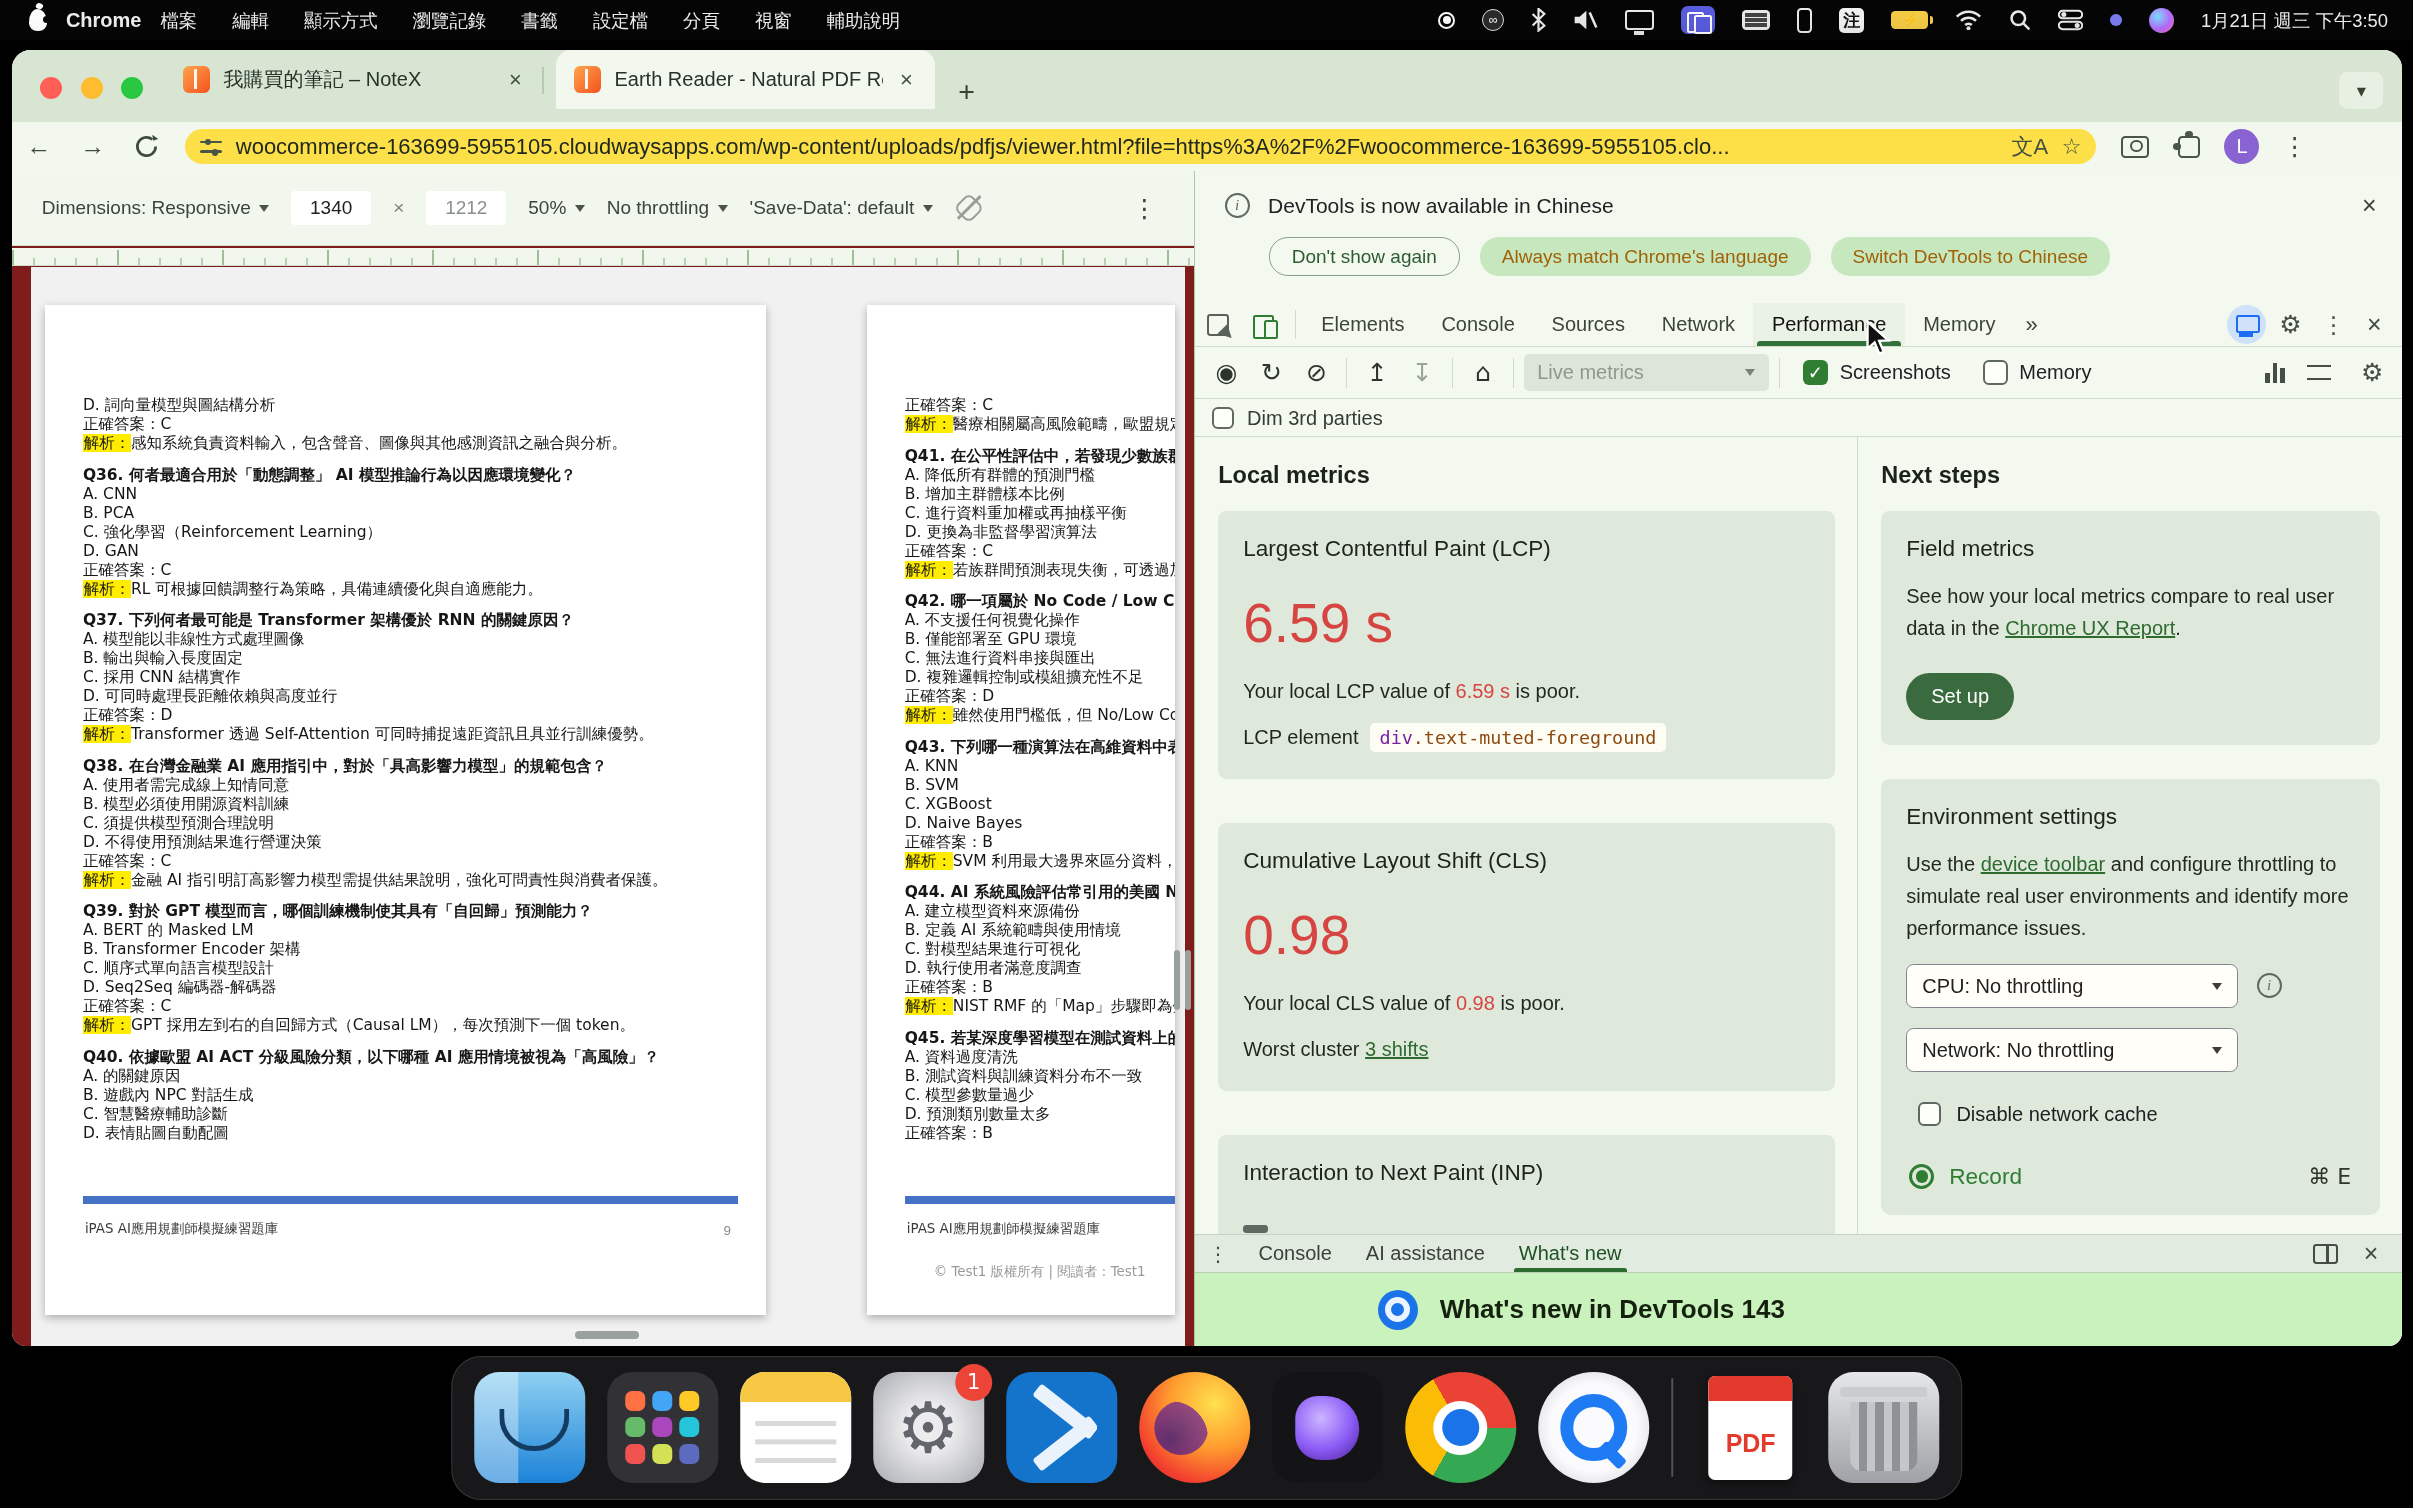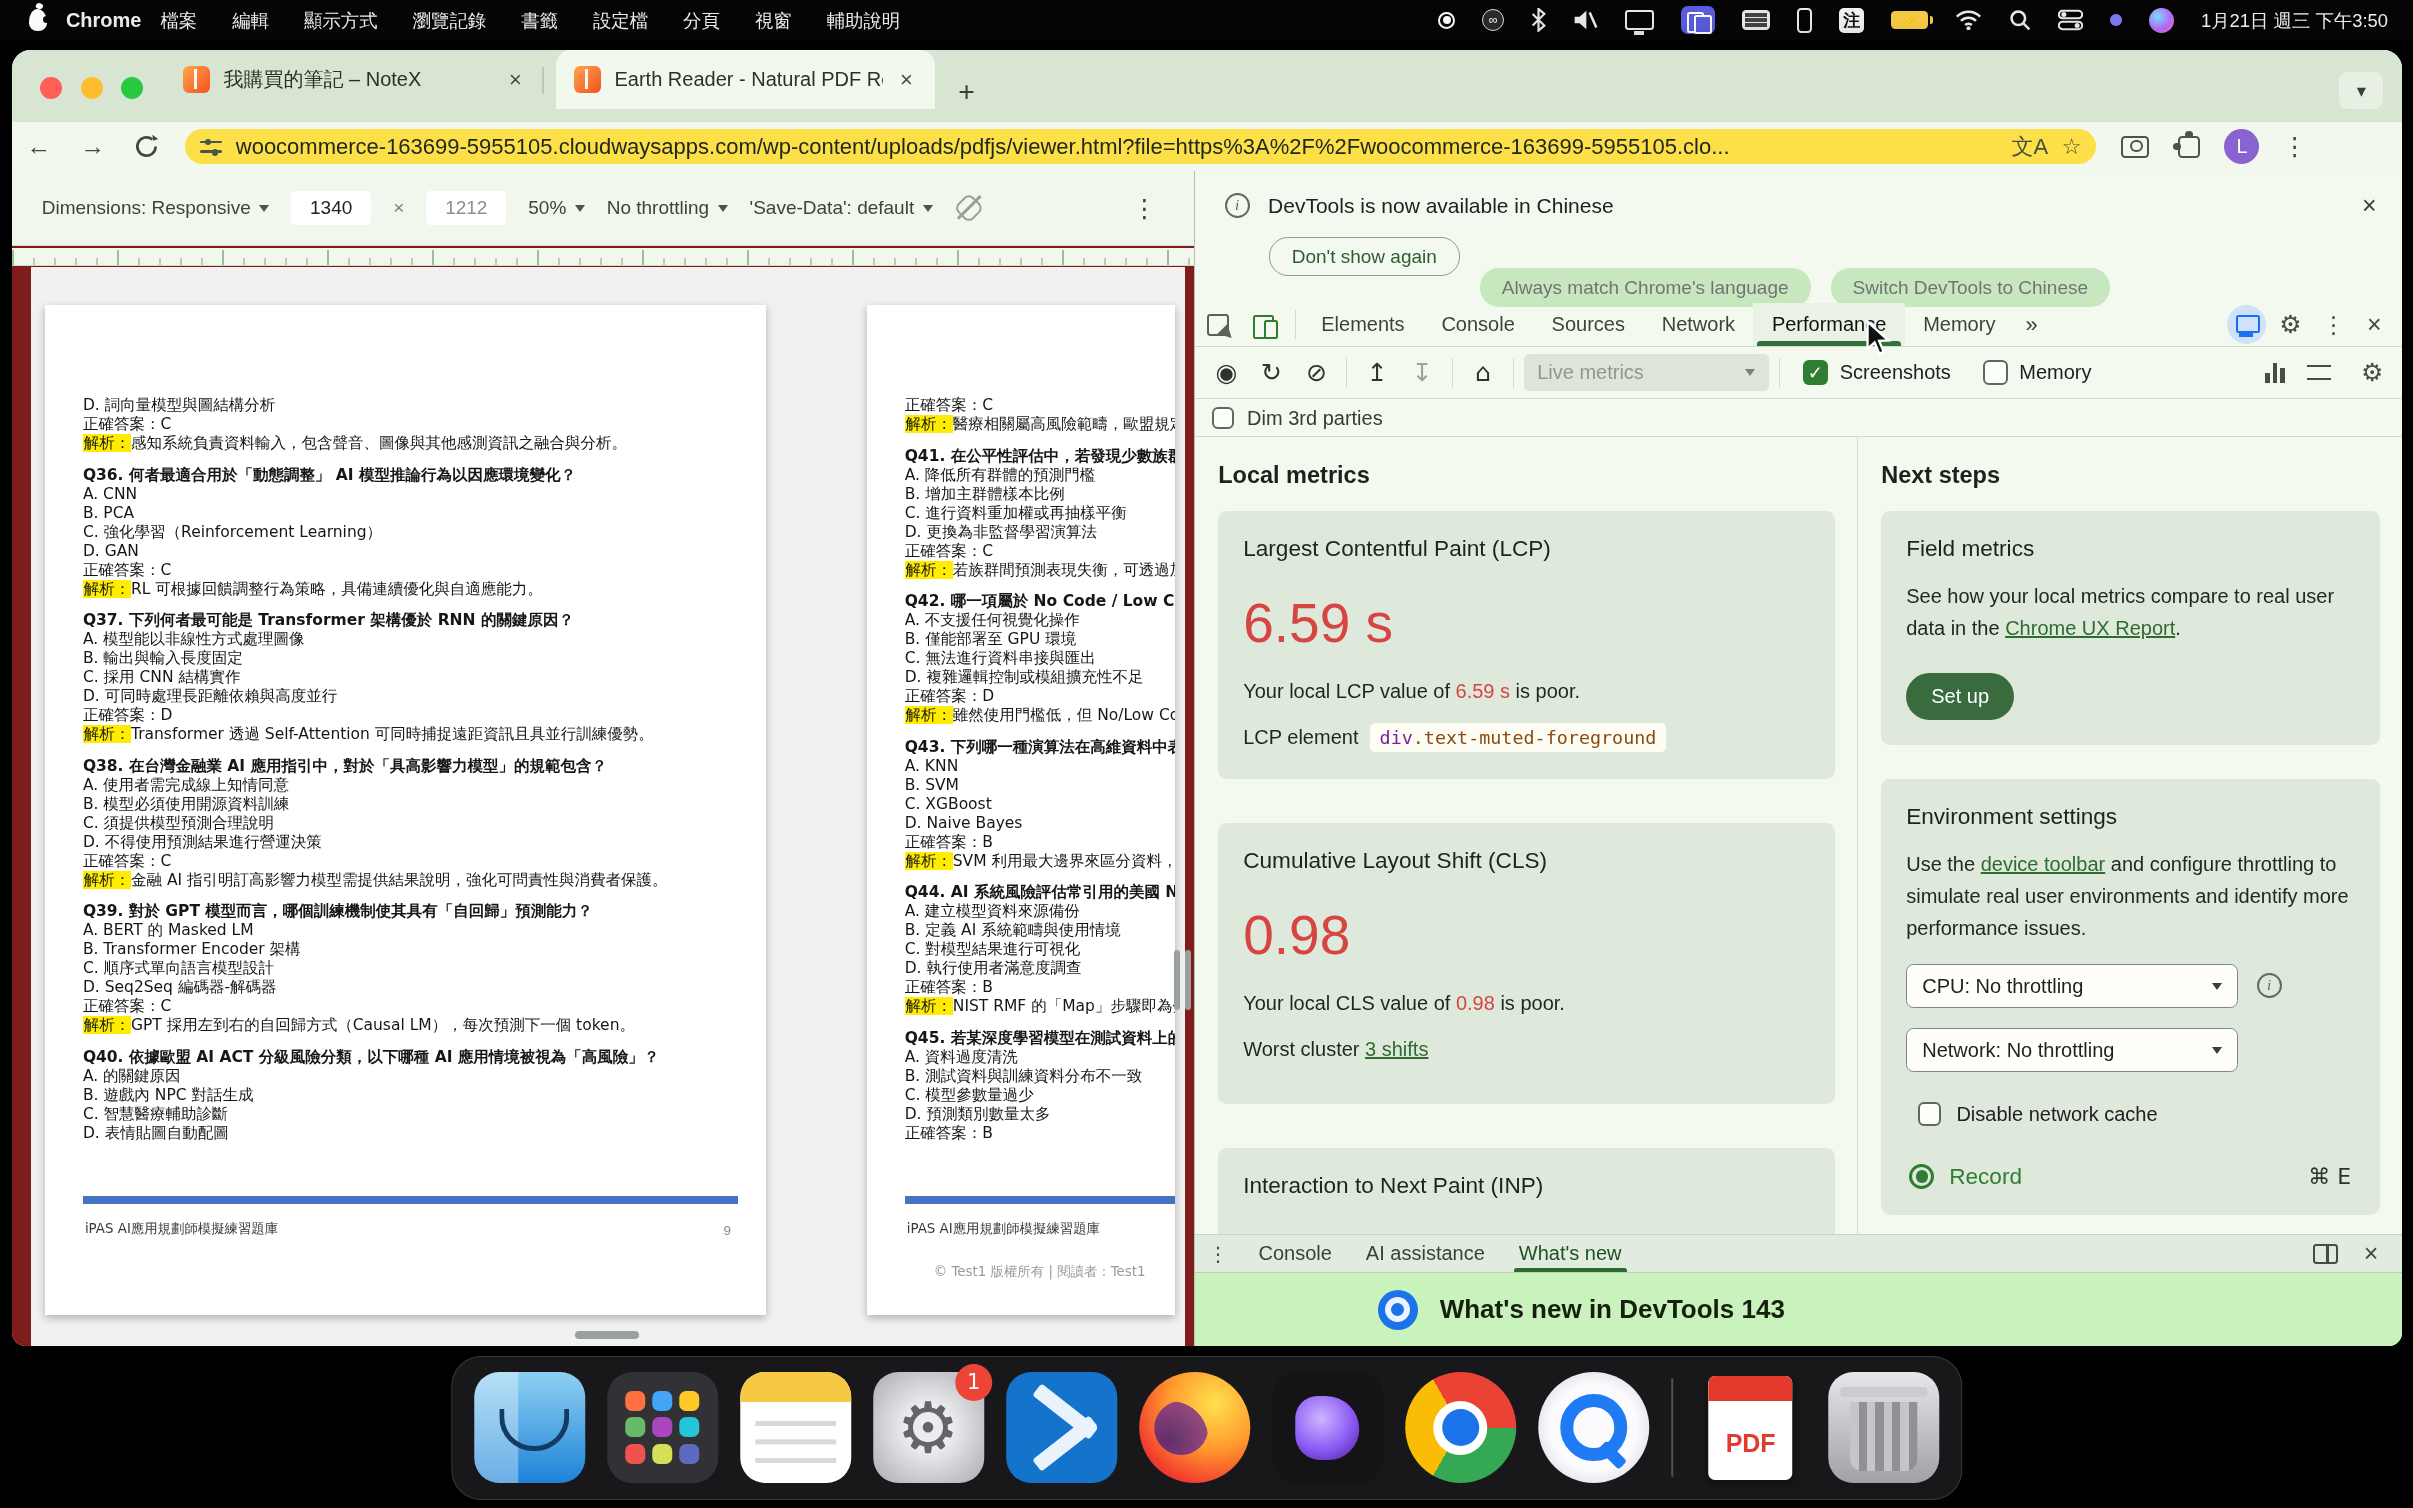--- a/index.html
+++ b/index.html
@@ -120,21 +120,21 @@
   
   #devtools { position:absolute; left:1182px; top:0; right:0; bottom:0; background:#f4f9ef; border-left:1.7px solid #aec7aa; font-size:20px; color:#202124;}
 
   #notif { position:absolute; left:0; top:0; width:100%; height:132px; }
   #notif .row1 { display:flex; align-items:center; gap:18.4px; padding:20px 25px 0 30px; font-size:21px; }
   .info-ic { width:25px; height:25px; border:2.1px solid #5f6861; border-radius:50%; color:#5f6861; font-size:15px; display:flex; align-items:center; justify-content:center; font-family:"Liberation Serif", serif; font-style:italic; flex:none;}
   #notif .close { margin-left:auto; font-size:25px; color:#3c443c; }
   #notif .row2 { display:flex; gap:20px; padding:17px 0 0 74px; }
   .npill { height:39px; border-radius:19px; display:flex; align-items:center; padding:0 22px; font-size:19px; font-weight:500; }
   .npill.ghost { border:1.7px solid #88a089; color:#2d5c30; }
-  .npill.fill { background:#c7e8bf; color:#737373;margin-top:31px; }
+  .npill.fill { background:#c7e8bf; color:#a16207; }
 
   #dtabs { position:absolute; left:0; top:132px; width:100%; height:44px; border-bottom:0.8px solid #cfdcca; display:flex; align-items:center; }
   .dt-ic { width:47px; height:100%; display:flex; align-items:center; justify-content:center; }
   .inspect-ic { width:22px; height:22px; border:2.5px solid #596159; border-radius:3.4px; position:relative; }
   .inspect-ic::after { content:""; position:absolute; right:-6.7px; bottom:-6.7px; width:0; height:0; border-left:7.5px solid transparent; border-right:7.5px solid transparent; border-bottom:13.4px solid #596159; transform:rotate(135deg); }
   .device-ic { width:25px; height:20px; position:relative; }
   .device-ic::before{content:"";position:absolute;left:0;top:0;width:17px;height:20px;border:2.5px solid #2f7d33;border-radius:2.5px;}
   .device-ic::after{content:"";position:absolute;right:0;top:5px;width:10px;height:15px;background:#f4f9ef;border:2.5px solid #2f7d33;border-radius:2.5px;}
   .dt-sep { width:0.8px; height:28.5px; background:#cfdcca; margin:0 6.7px; }
   .dtab { height:100%; display:flex; align-items:center; padding:0 18.4px; color:#3c4339; position:relative; white-space:nowrap; }
@@ -578,21 +578,21 @@
               <span class="codechip"><span class="tag">div</span><span class="cls">.text-muted-foreground</span></span>
             </div>
           </div>
 
           <div class="card">
             <div class="card-title">Cumulative Layout Shift (CLS)</div>
             <div class="metric-val">0.98</div>
             <div class="metric-desc">
               <span>Your local CLS value of </span><span class="red">0.98</span><span> is poor.</span>
             </div>
-            <div class="metric-desc" style="margin-bottom:18px;">
+            <div class="metric-desc" style="margin-bottom:5px;">
               <span>Worst cluster </span><span class="glink">3 shifts</span>
             </div>
           </div>
 
           <div class="card">
             <div class="card-title">Interaction to Next Paint (INP)</div>
             <div class="inp-dash"></div>
 
           </div>
         </div>

